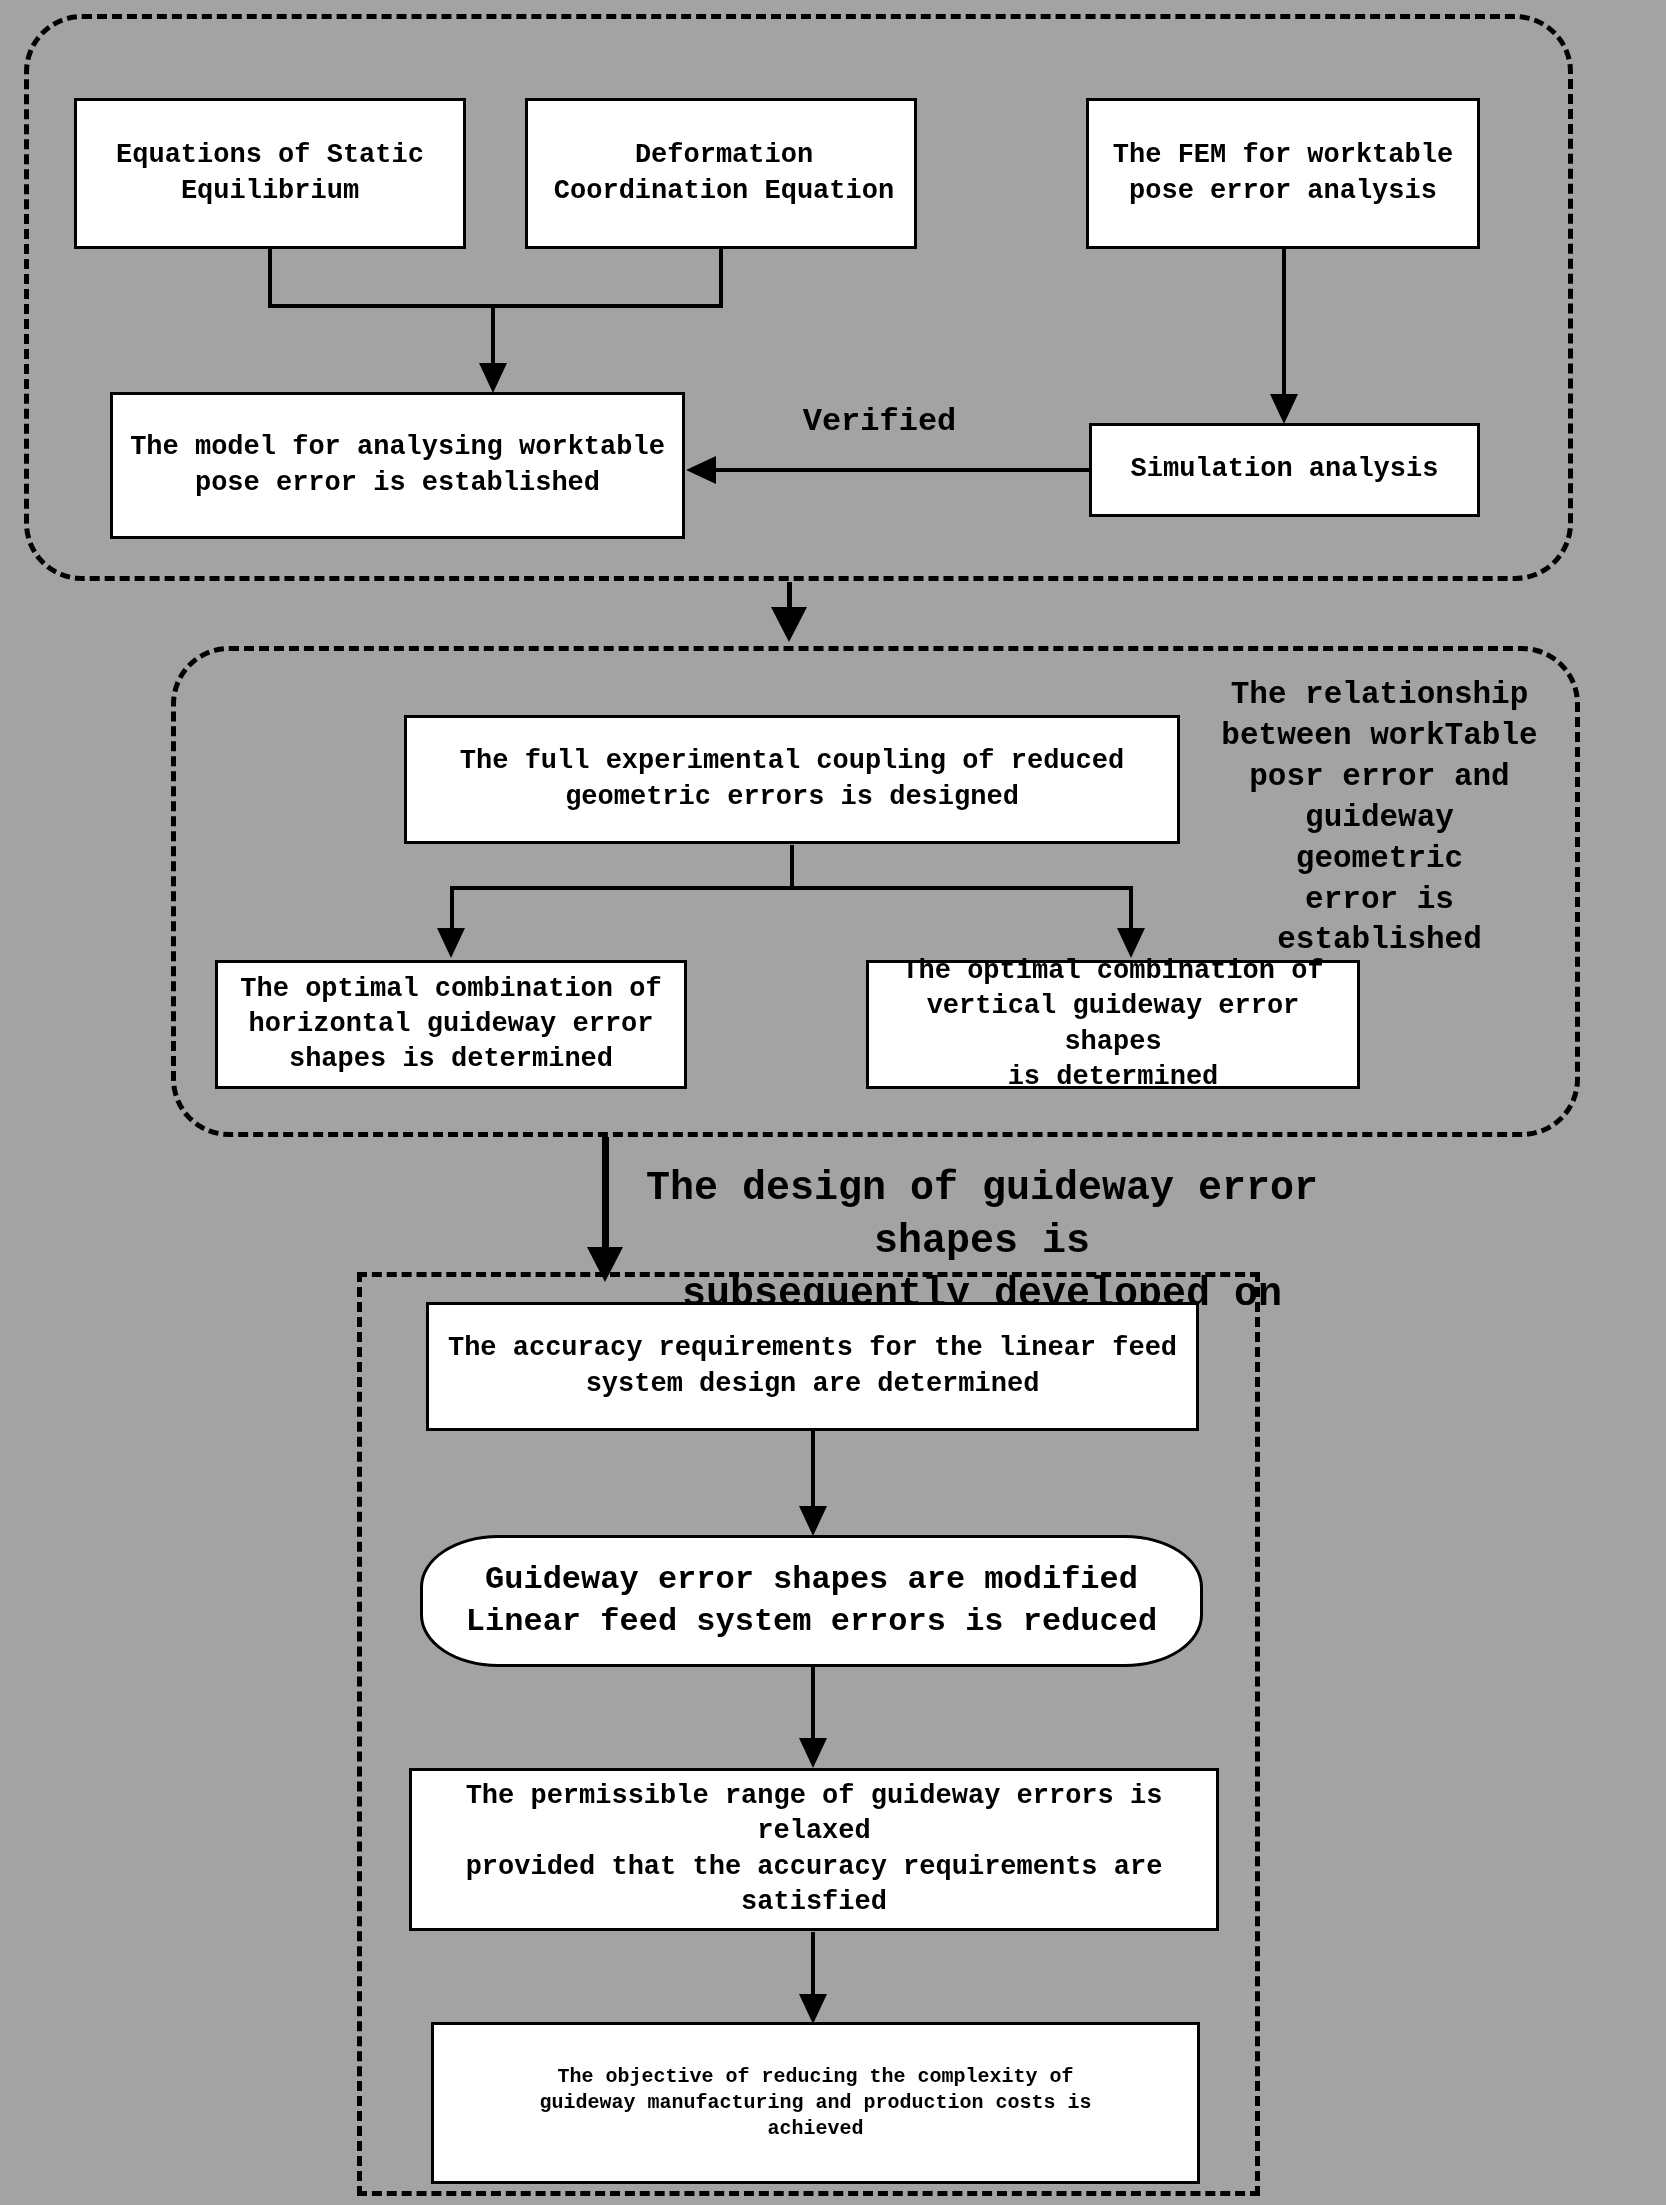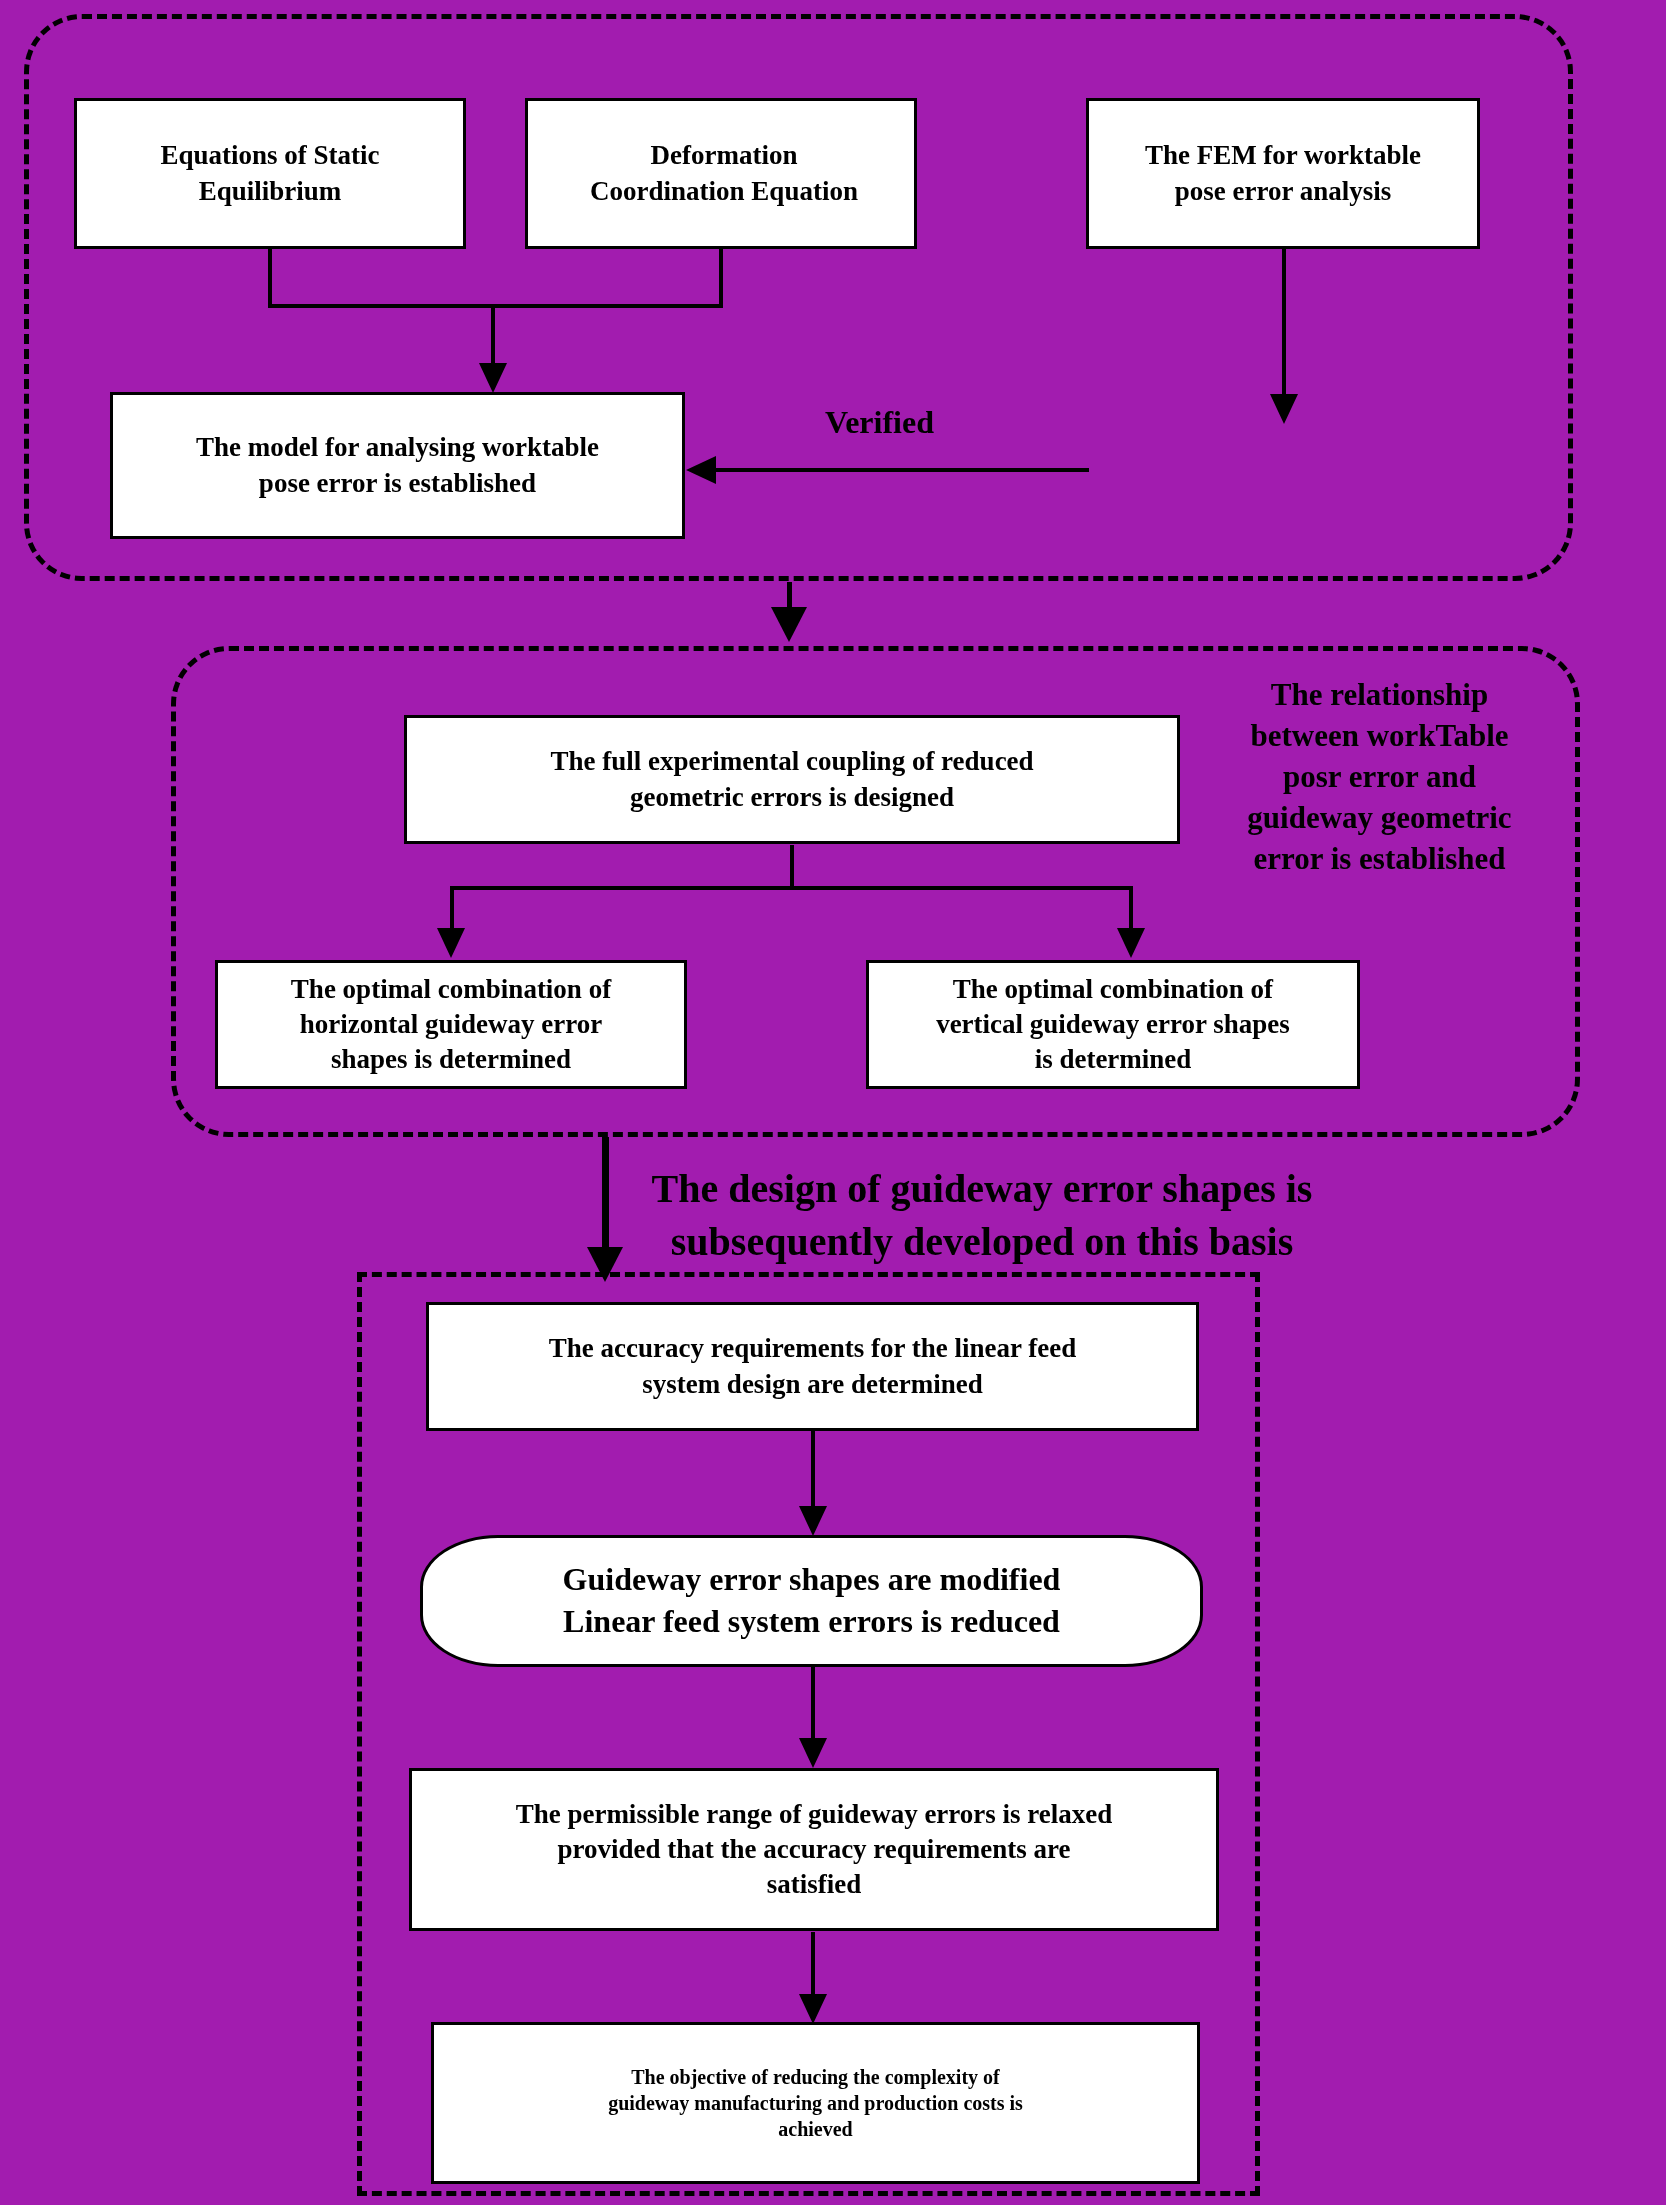--- a/index.html
+++ b/index.html
@@ -4,22 +4,22 @@
 <style>
   html, body {
     margin: 0;
     padding: 0;
     background: #ffffff;
   }
   #canvas {
     position: relative;
     width: 1666px;
     height: 2205px;
-    background: #a21caf;
-    font-family: Liberation Serif, serif;
+    background: #a3a3a3;
+    font-family: Liberation Mono, monospace;
     overflow: hidden;
   }
   
   .group {
     position: absolute;
     border: 5.8px dashed #000000;
     box-sizing: border-box;
     background: transparent;
   }
   .group.rounded { border-radius: 58px; }
@@ -99,20 +99,21 @@
   <div class="hline" style="left:268px; top:304px; width:455px; height:3.9px;"></div>
   <div class="vline" style="left:491px; top:304px; width:3.9px; height:62px;"></div>
   <div class="arrowhead arrow-down" style="left:479px; top:363px;"></div>
 
   <div class="vline" style="left:1282px; top:249px; width:3.9px; height:149px;"></div>
   <div class="arrowhead arrow-down" style="left:1270px; top:394px;"></div>
 
   <div class="node" style="left:110px; top:392px; width:575px; height:147px; font-size:27px; white-space:pre-line;">The model for analysing worktable
 pose error is established</div>
 
+  <div class="node" style="left:1089px; top:423px; width:391px; height:94px; font-size:27px; white-space:pre-line;">Simulation analysis</div>
 
   <div class="hline" style="left:716px; top:468px; width:373px; height:3.9px;"></div>
   <div class="arrowhead arrow-left" style="left:686px; top:456px;"></div>
   <div class="label" style="left:773px; top:401px; width:213px; font-size:32px;">Verified</div>
 
   <div class="vline" style="left:787px; top:582px; width:5.2px; height:44px;"></div>
   <div class="arrowhead arrow-down big" style="left:771px; top:607px;"></div>
 
   <div class="group rounded" style="left:171px; top:646px; width:1409px; height:491px;"></div>
 

